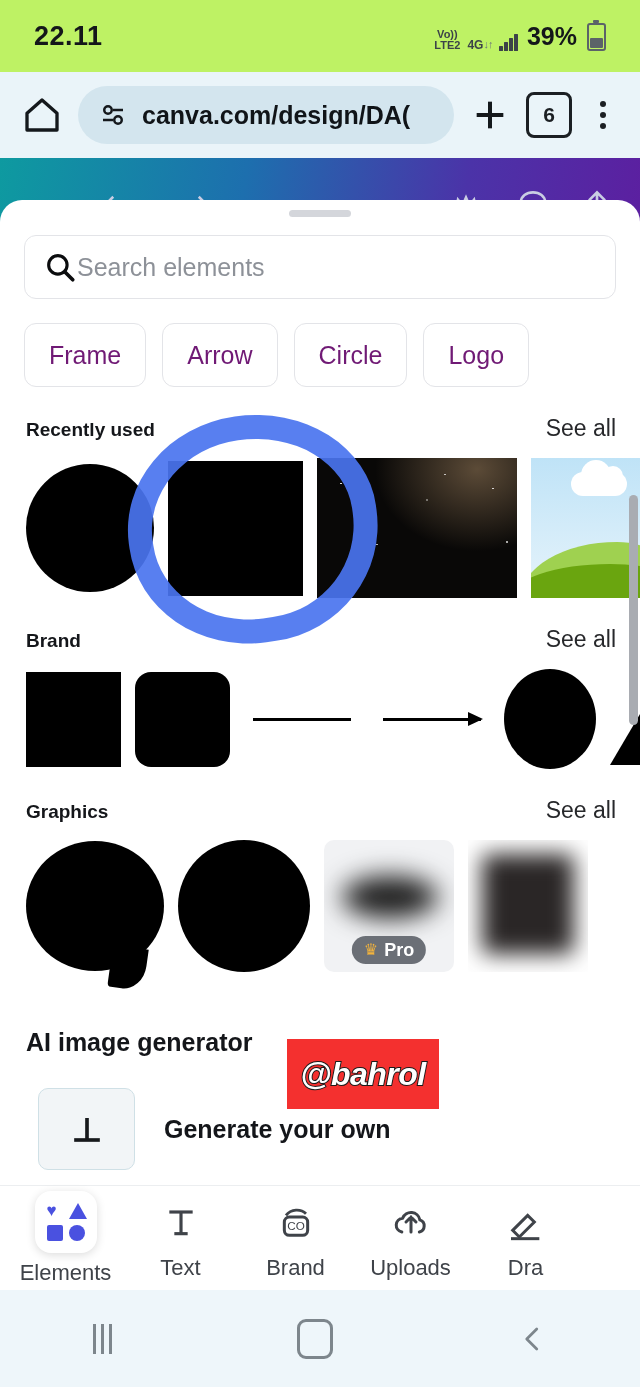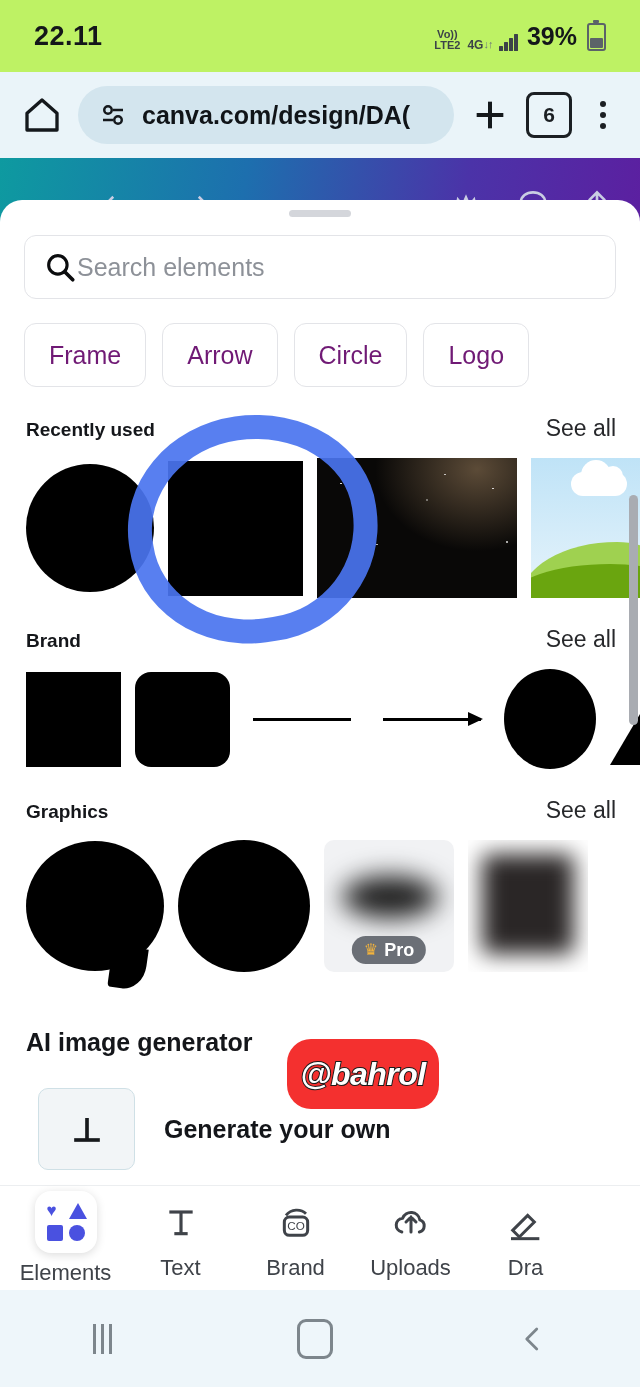--- a/index.html
+++ b/index.html
@@ -179,21 +179,21 @@
   .ai-title{font-size:25px;font-weight:bold;color:#14161a;}
   .gen-row{display:flex;align-items:center;gap:29px;margin:6px 0 0 38px;}
   .gen-card{
     width:95px;height:80px;border:1.5px solid #cfe0e6;border-radius:10px;background:#f2f5f7;
     display:flex;align-items:center;justify-content:center;flex:0 0 auto;
   }
   .gen-label{font-size:25px;font-weight:bold;color:#14161a;}
 
   
   .sticker{
-    position:absolute;left:287px;top:1039px;width:152px;height:70px;background:#f4302f;border-radius:24px;
+    position:absolute;left:287px;top:1039px;width:152px;height:70px;background:#f4302f;border-radius:0;
     display:flex;align-items:center;justify-content:center;z-index:40;
   }
   .sticker span{
     font-size:32px;font-weight:bold;color:#fff;font-style:italic;letter-spacing:-.5px;
     -webkit-text-stroke:2px #1b1b1b;paint-order:stroke fill;
   }
 
   
   .panel-scroll{
     position:absolute;right:2px;top:295px;width:9px;height:230px;border-radius:5px;background:#a9acb2;z-index:25;

